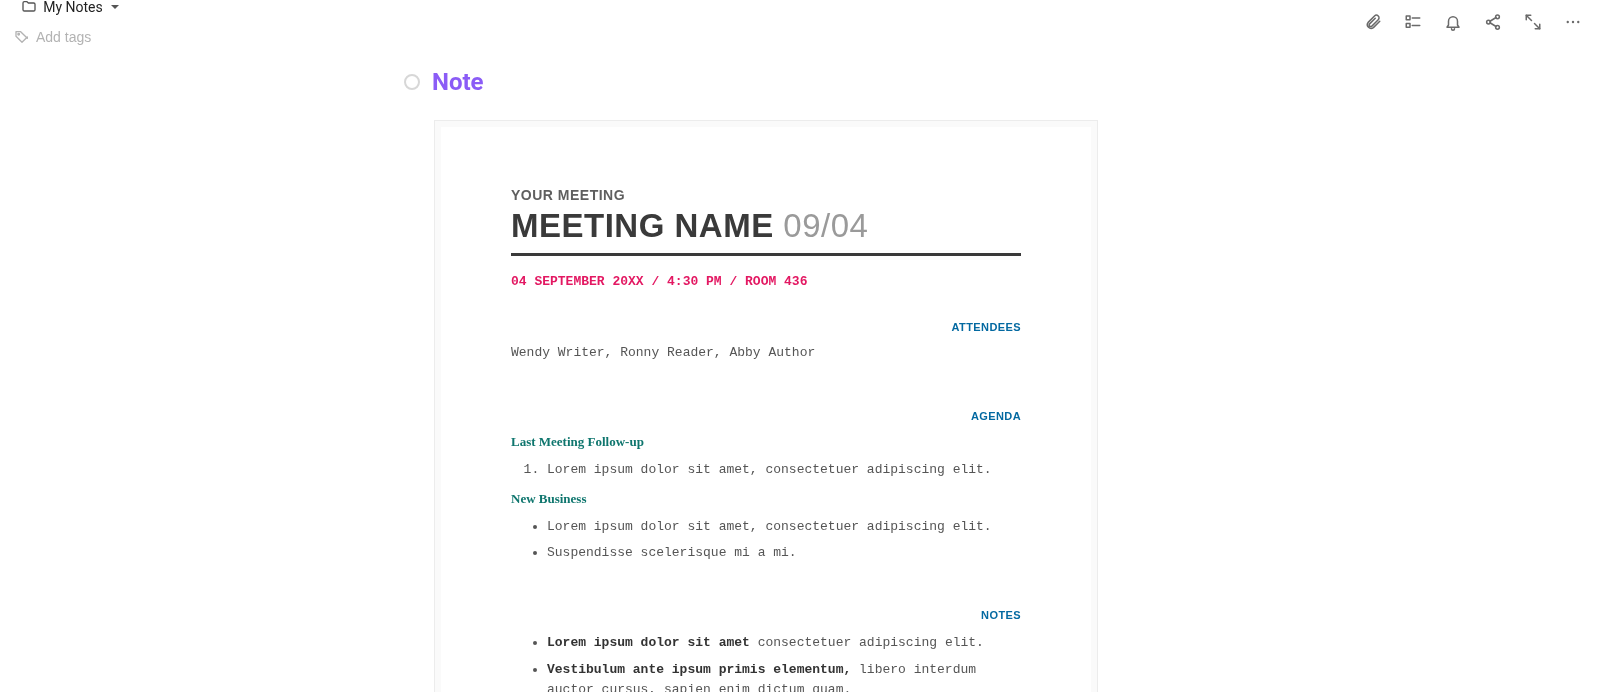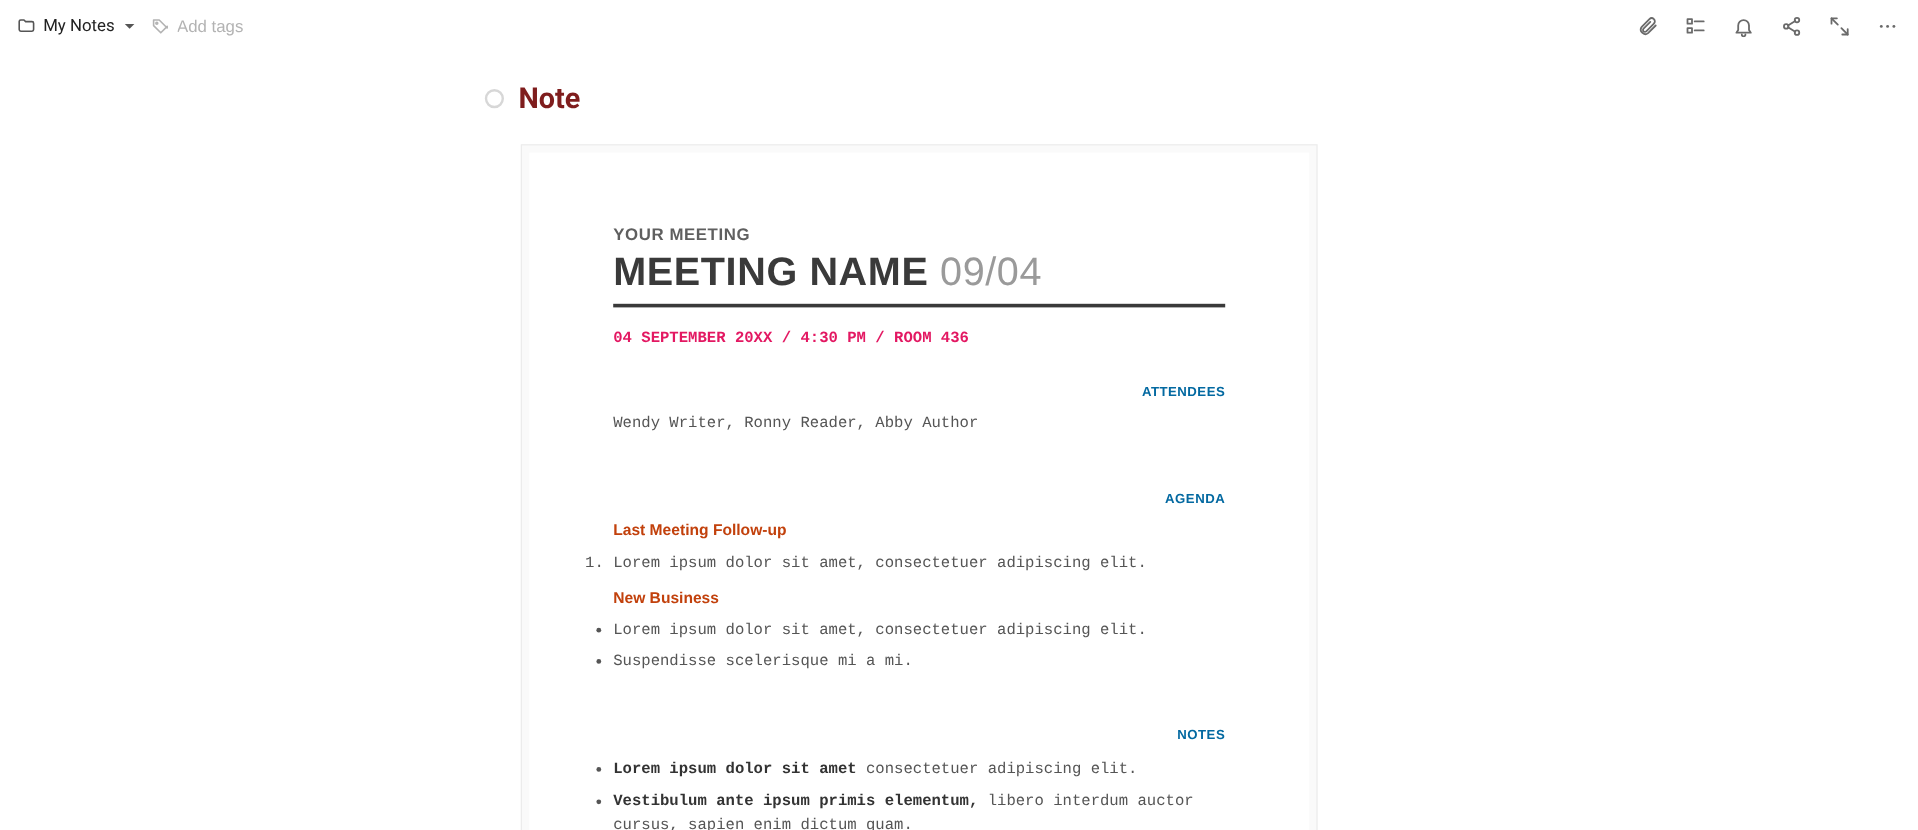--- a/index.html
+++ b/index.html
@@ -17,20 +17,21 @@
     display: flex;
     align-items: center;
     justify-content: space-between;
     padding: 6px 16px 6px 14px;
     height: 44px;
   }
   .topbar-left {
     display: flex;
     align-items: center;
     gap: 14px;
+    flex-direction: column;
   }
   .folder-group {
     display: flex;
     align-items: center;
     gap: 6px;
     color: #222;
     font-size: 14px;
     cursor: pointer;
   }
   .folder-icon svg, .tag-icon svg, .topbar-right svg {
@@ -100,21 +101,21 @@
   }
   .note-circle {
     width: 16px; height: 16px;
     border: 2px solid #d7d7d7;
     border-radius: 50%;
     flex-shrink: 0;
   }
   .note-title {
     font-size: 24px;
     font-weight: 700;
-    color: #7f1d1d;
+    color: #8b5cf6;
   }
 
   
   .doc-wrap {
     margin-left: 434px;
     margin-top: 24px;
     width: 664px;
     border: 1px solid #ececec;
     padding: 6px;
     background: #fafafa;
@@ -170,29 +171,30 @@
     text-align: right;
   }
   .attendees-text {
     font-family: "Courier New", Courier, monospace;
     color: #555;
     font-size: 13px;
     margin-bottom: 50px;
   }
 
   .sub-head-pink {
-    font-family: Liberation Sans, sans-serif;
-    color: #c2410c;
+    font-family: Liberation Serif, serif;
+    color: #0f766e;
     font-weight: 700;
     font-size: 13px;
     margin-top: 11px;
     margin-bottom: 10px;
   }
 
   ol, ul {
+    margin-left: 36px;
     color: #555;
     font-family: "Courier New", Courier, monospace;
     font-size: 13px;
   }
   ul { list-style-type: disc; }
   li { margin-bottom: 6px; line-height: 1.55; }
   .bold { font-weight: 700; color: #333; }
 </style>
 </head>
 <body>

